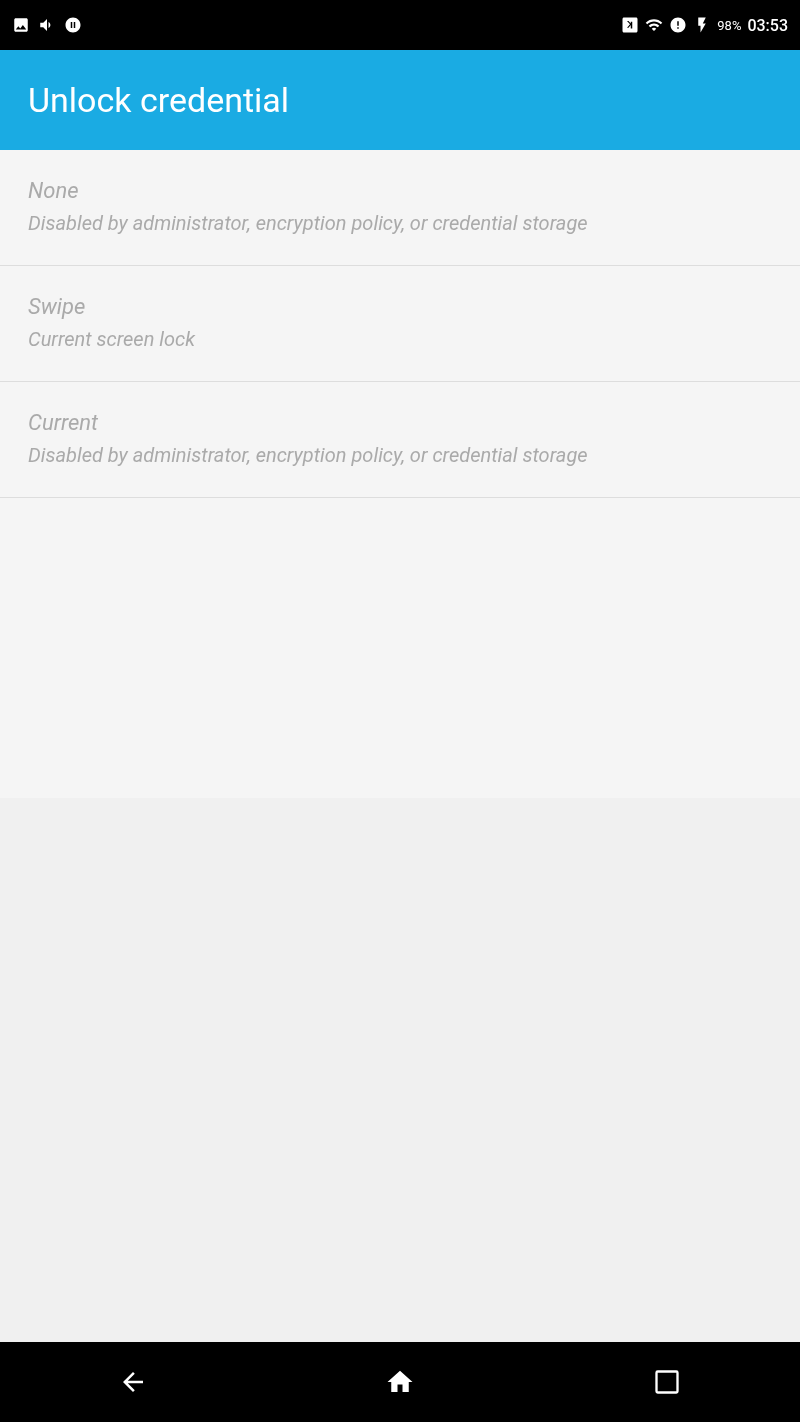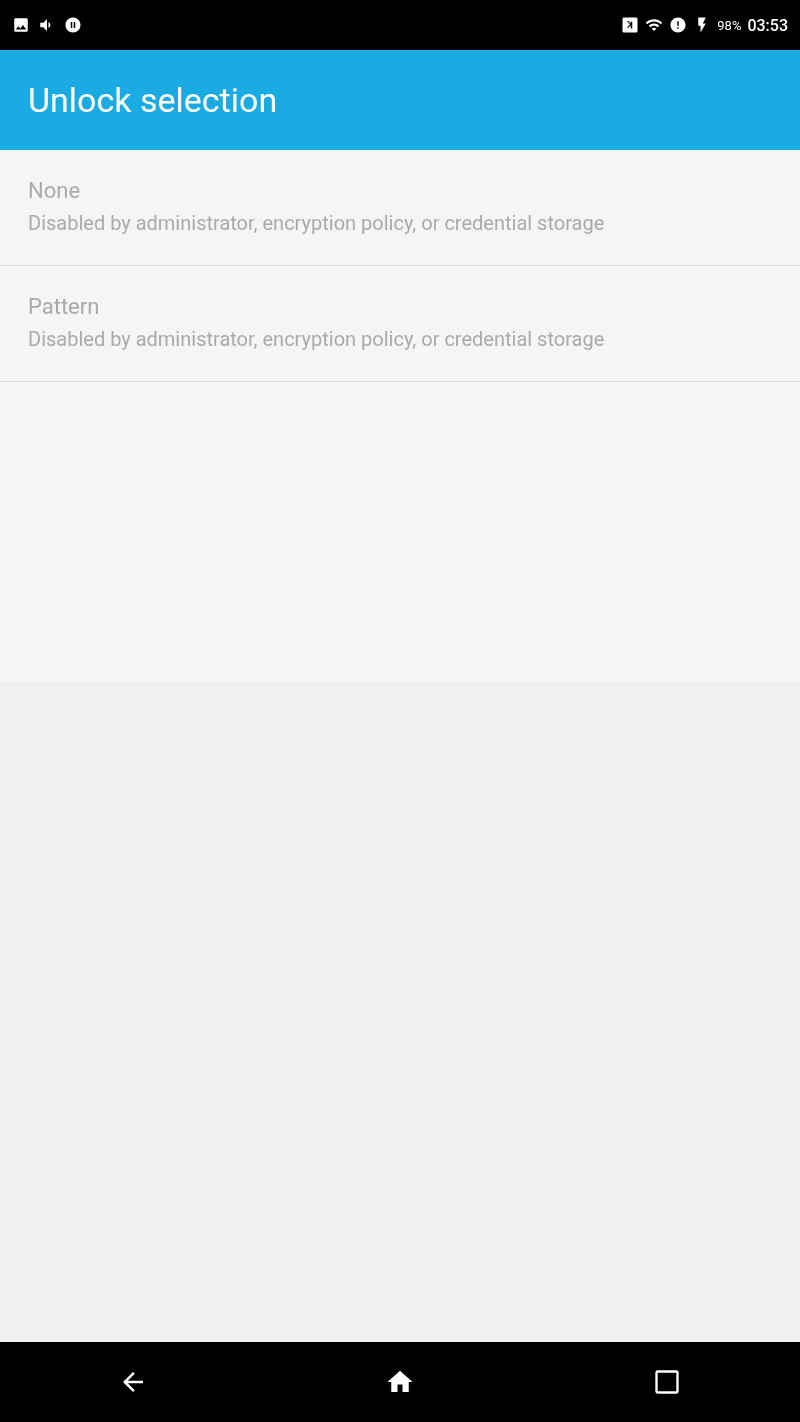--- a/index.html
+++ b/index.html
@@ -72,20 +72,21 @@
       width: 800px;
       background-color: #f5f5f5;
     }
 
     
     .list-item {
       background-color: #f5f5f5;
       padding: 28px 28px;
       border-bottom: 1px solid #ddd;
       cursor: pointer;
+      font-style: italic;
     }
 
     .list-item-title {
       font-size: 22px;
       margin-bottom: 6px;
     }
 
     .list-item-subtitle {
       font-size: 20px;
       line-height: 1.4;
@@ -196,33 +197,37 @@
 
     <div class="battery-container">
       <span class="battery-text">98%</span>
     </div>
 
     <span class="status-time">03:53</span>
   </div>
 </div>
 
 <div class="app-bar">
-  <span class="app-bar-title">Unlock selection</span>
+  <span class="app-bar-title">Unlock credential</span>
 </div>
 
 <div class="content">
 
   <div class="list-item disabled">
     <div class="list-item-title">None</div>
     <div class="list-item-subtitle">Disabled by administrator, encryption policy, or credential storage</div>
   </div>
 
-
   <div class="list-item disabled">
-    <div class="list-item-title">Pattern</div>
+    <div class="list-item-title">Swipe</div>
+    <div class="list-item-subtitle">Current screen lock</div>
+  </div>
+
+  <div class="list-item disabled">
+    <div class="list-item-title">Current</div>
     <div class="list-item-subtitle">Disabled by administrator, encryption policy, or credential storage</div>
   </div>
 
 
 
   <div class="empty-space"></div>
 
 </div>
 
 <div class="bottom-nav">

